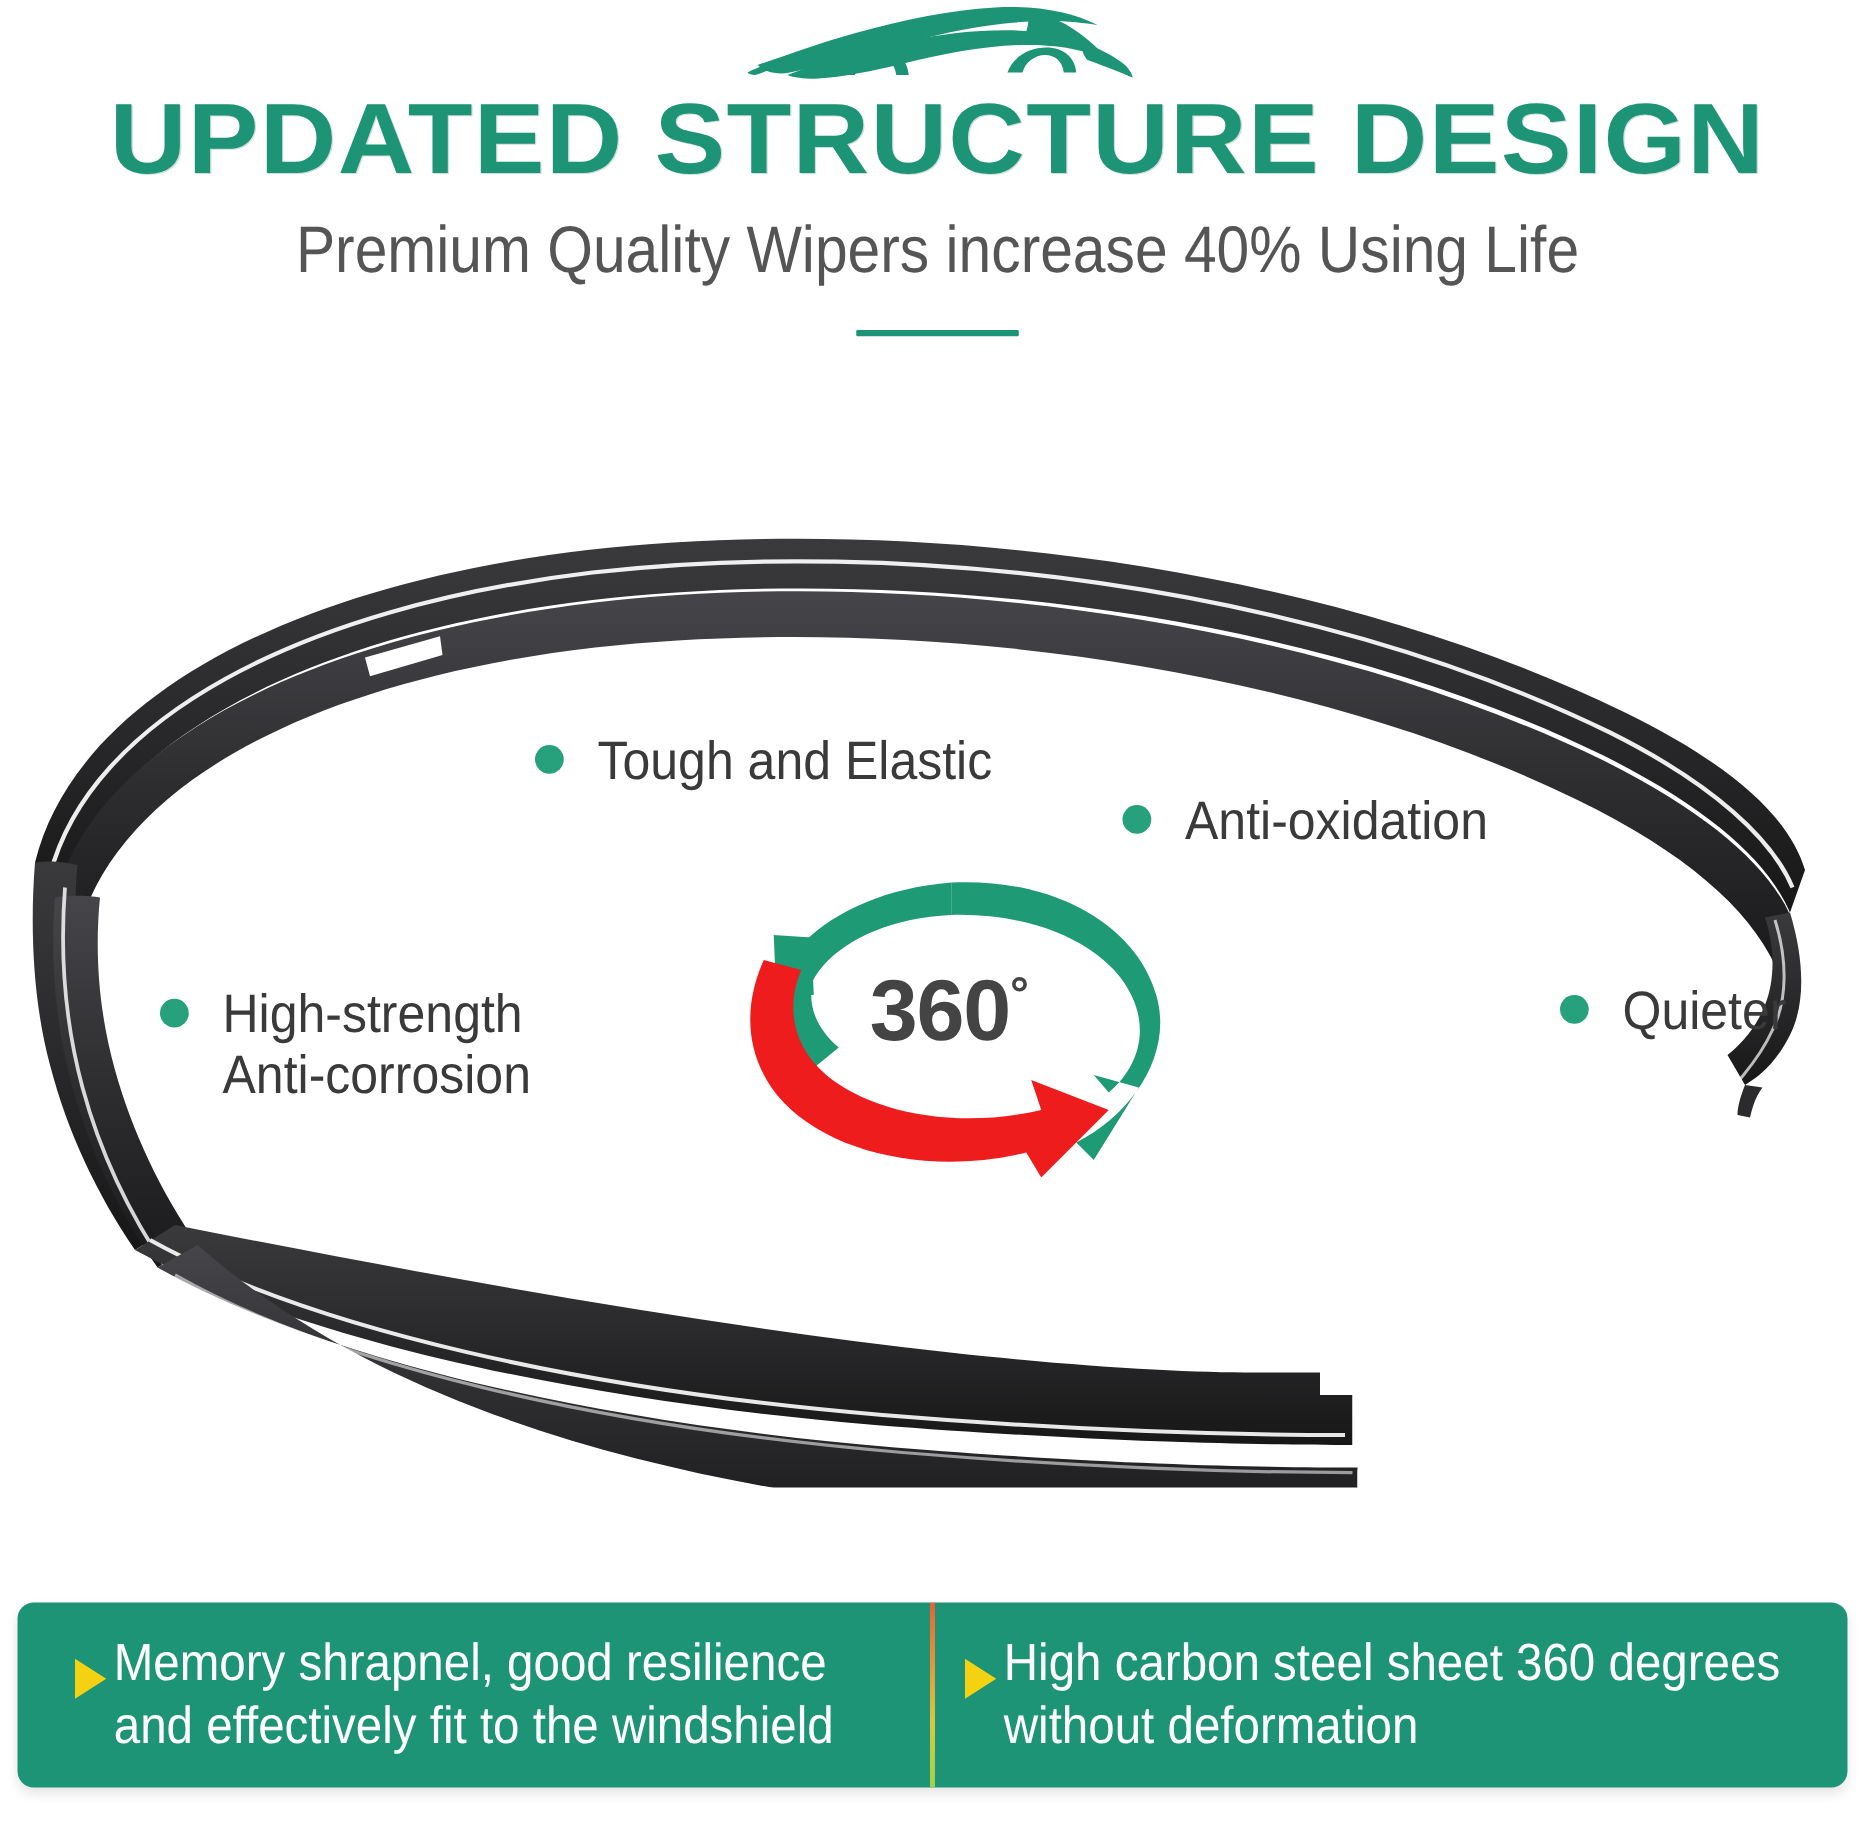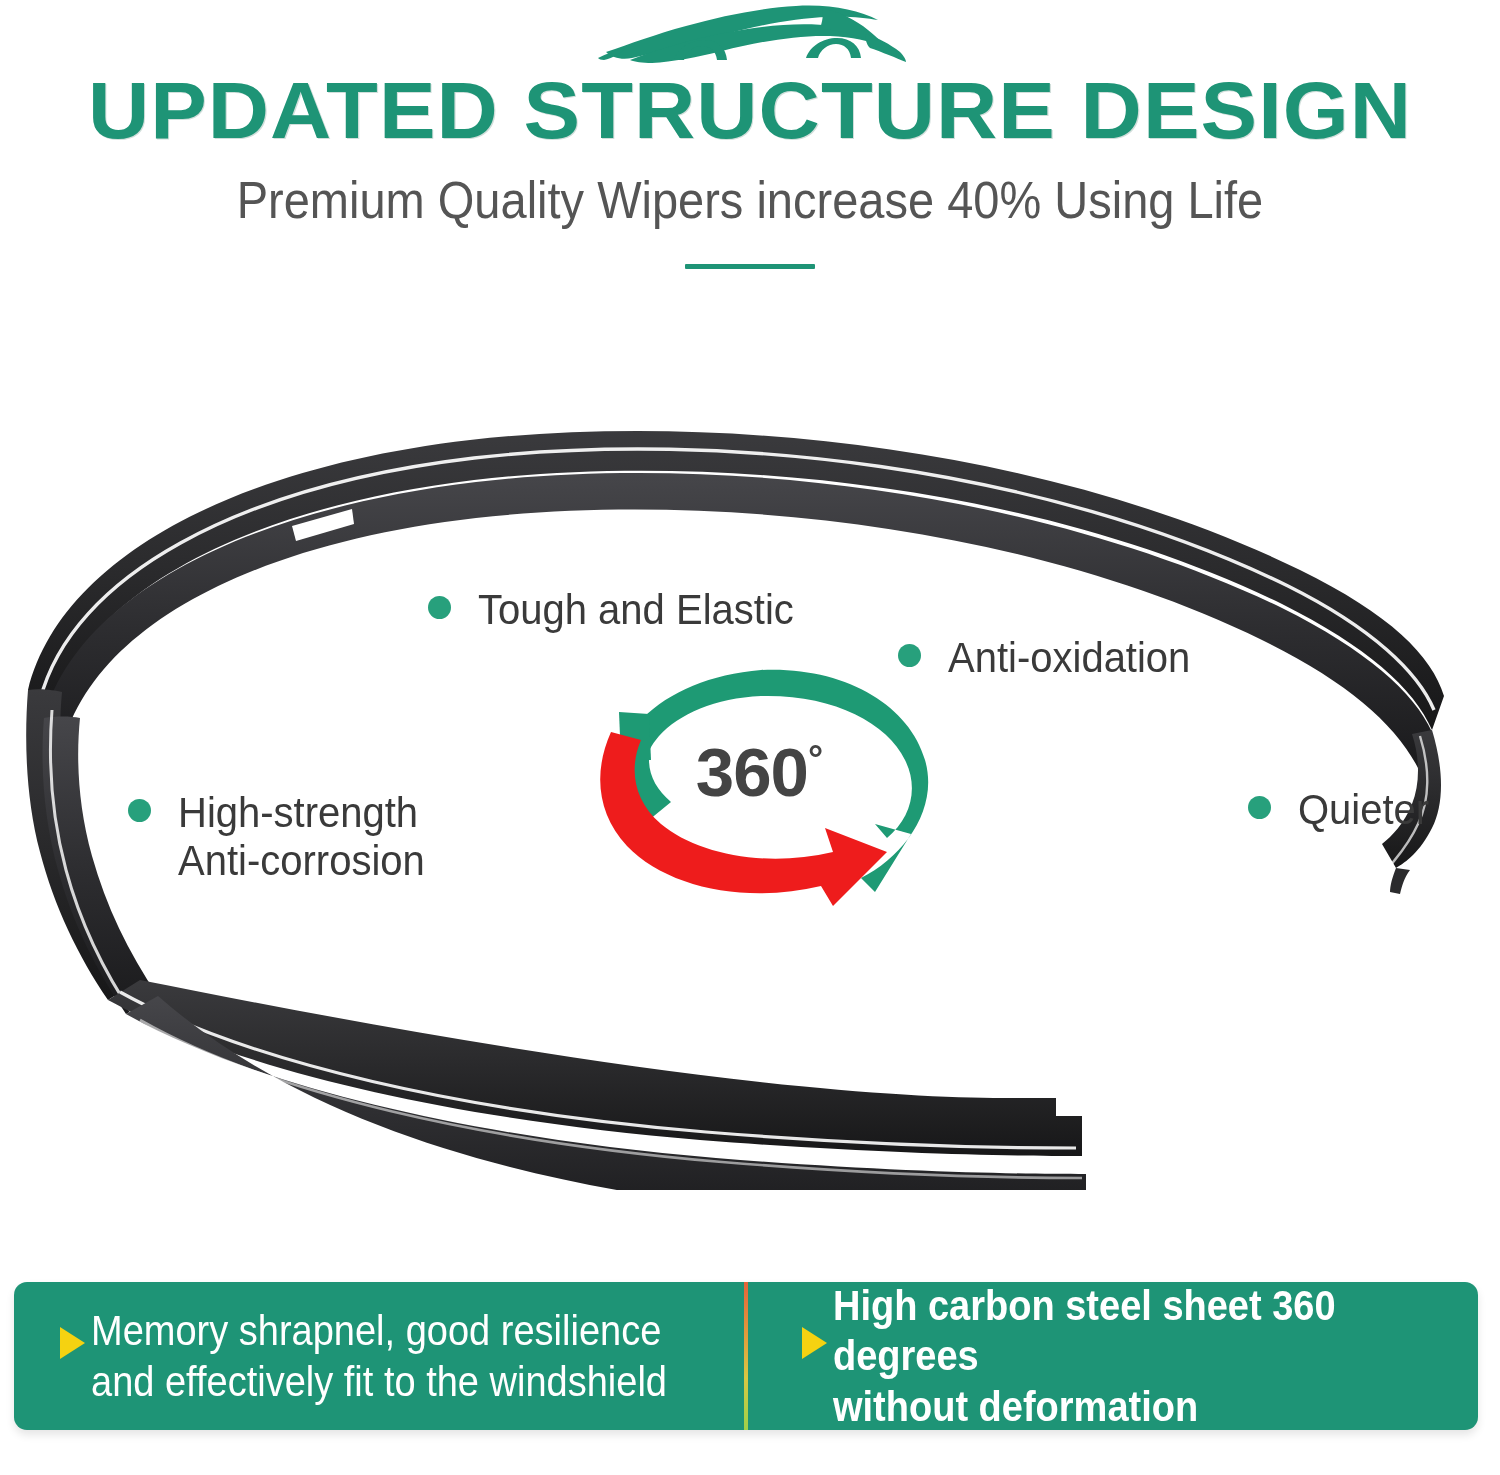--- a/index.html
+++ b/index.html
@@ -102,21 +102,21 @@
 
   #feat-tough   { left: 428px; top: 585px; }
   #feat-anti    { left: 898px; top: 585px; margin-top: 48px; }
   #feat-high    { left: 128px; top: 788px; }
   #feat-quiet   { left: 1248px; top: 785px; }
 
   
   .badge-360 {
     position: absolute;
     left: 575px;
-    top: 656px;
+    top: 692px;
     width: 380px;
     height: 250px;
   }
   .badge-360 svg { width: 100%; height: 100%; display: block; }
   .badge-text {
     position: absolute;
     left: 0; top: 0;
     width: 380px;
     height: 250px;
     display: flex;
@@ -151,21 +151,21 @@
     box-shadow: 0 5px 9px rgba(0,0,0,0.10);
     overflow: hidden;
   }
   .banner-panel {
     flex: 1 1 50%;
     display: flex;
     align-items: center;
     padding-left: 46px;
     box-sizing: border-box;
   }
-  .banner-panel.right { padding-left: 54px; font-weight: bold; }
+  .banner-panel.right { padding-left: 24px; }
   .banner-divider {
     width: 4px;
     align-self: stretch;
     background: linear-gradient(to bottom, #e4633a 0%, #e09b3c 35%, #d7c843 65%, #9ed14a 100%);
     flex: 0 0 auto;
   }
   .bullet-arrow {
     width: 0; height: 0;
     border-left: 25px solid #f5d211;
     border-top: 16px solid transparent;

